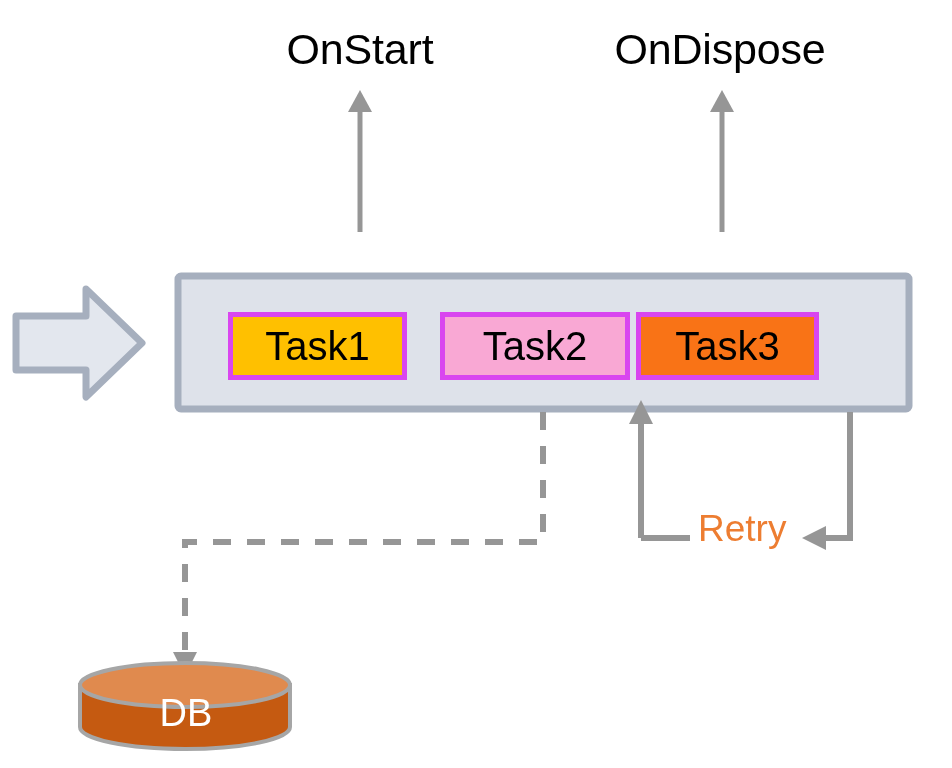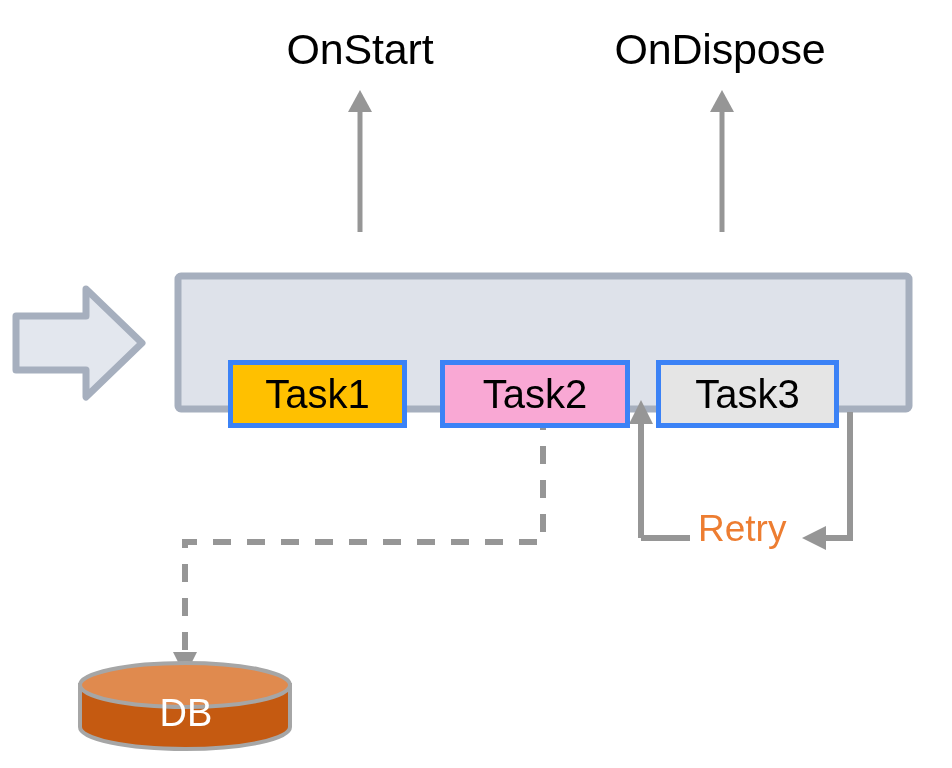--- a/index.html
+++ b/index.html
@@ -42,39 +42,38 @@
   }
   #label-ondispose {
     left: 360px;
     top: 28px;
     width: 720px;
     text-align: center;
   }
   .task-box {
     position: absolute;
     box-sizing: border-box;
-    border: 5px solid #3b82f6;
+    border: 5px solid #d946ef;
     display: flex;
     align-items: center;
     justify-content: center;
     font-size: 40px;
     color: #000000;
-    margin-top: 48px;
   }
   #task-1 {
     left: 228px; top: 312px; width: 179px; height: 68px;
     background: #FFC000;
   }
   #task-2 {
     left: 440px; top: 312px; width: 190px; height: 68px;
     background: #f9a8d4;
   }
   #task-3 {
-    left: 656px; top: 312px; width: 183px; height: 68px;
-    background: #e5e5e5;
+    left: 636px; top: 312px; width: 183px; height: 68px;
+    background: #f97316;
   }
   #label-retry {
     left: 698px;
     top: 510px;
     font-size: 37px;
     color: #ED7D31;
   }
   #label-db {
     left: 78px;
     top: 694px;

